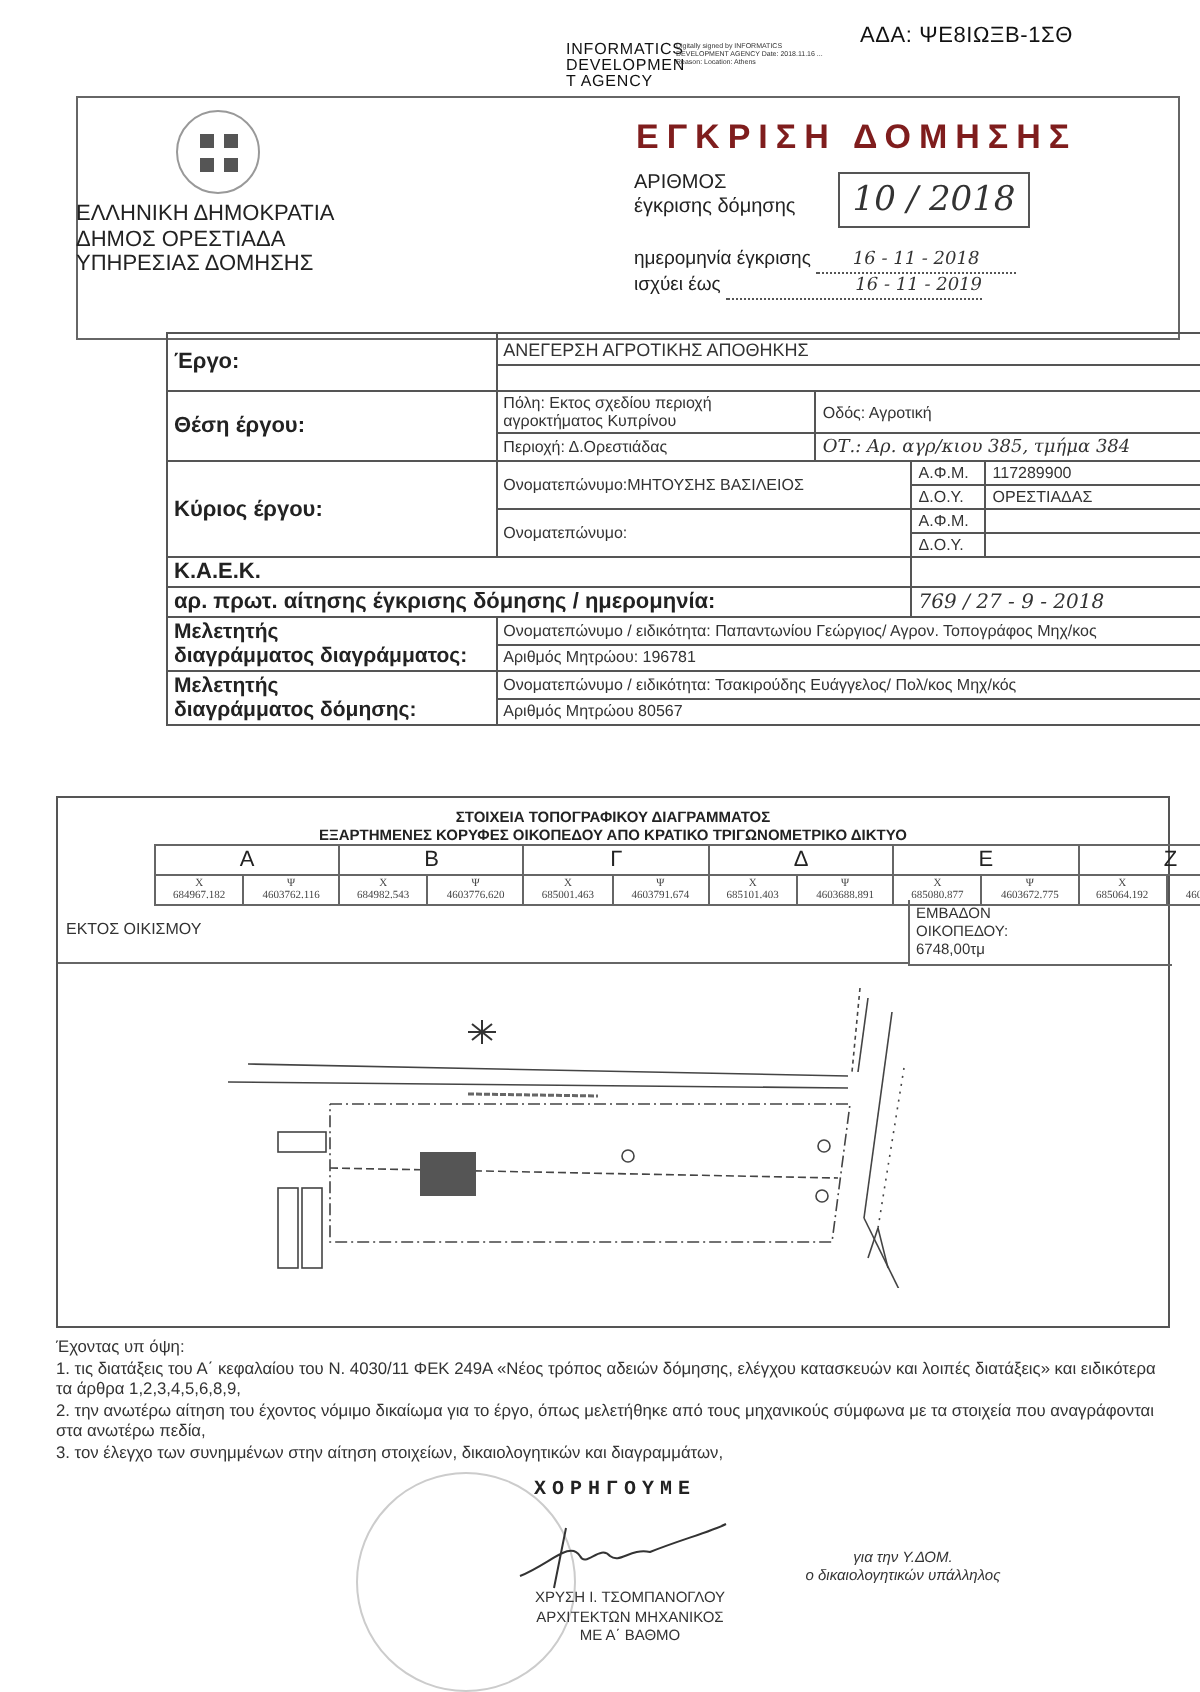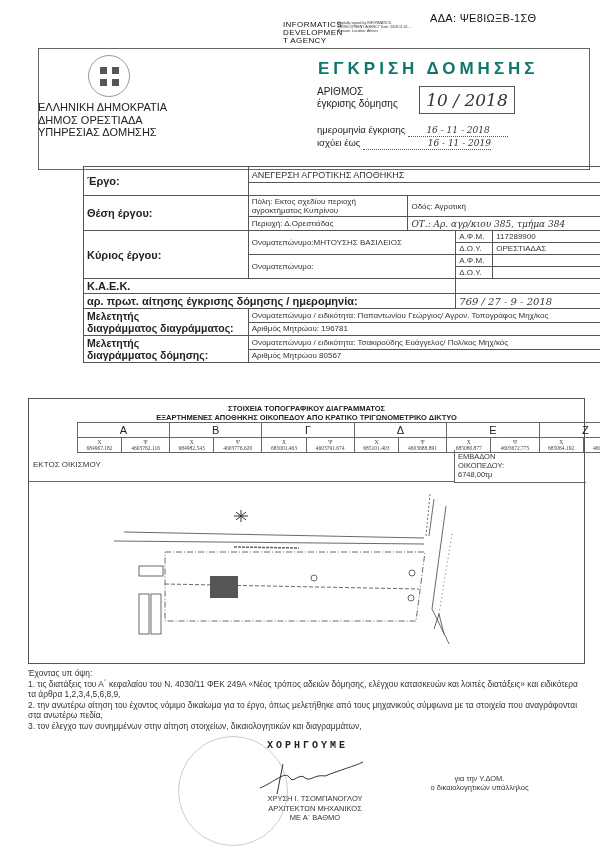--- a/index.html
+++ b/index.html
@@ -5,21 +5,21 @@
   html,body{margin:0;padding:0;background:#fff;}
   body{width:600px;height:846px;position:relative;overflow:hidden;font-family:"Liberation Sans",sans-serif;color:#222;}
   .abs{position:absolute;}
   .ada{left:430px;top:12px;font-size:11px;letter-spacing:0.3px;color:#111;}
   .ida{left:283px;top:21px;font-size:8px;line-height:8px;letter-spacing:0.4px;color:#111;}
   .ida-stamp{left:338px;top:21px;font-size:3.5px;line-height:4px;color:#333;width:80px;}
   .hdr-box{left:38px;top:48px;width:552px;height:122px;border:1px solid #666;box-sizing:border-box;}
   .emblem{left:88px;top:55px;width:42px;height:42px;border-radius:50%;border:1px solid #999;box-sizing:border-box;}
   .emblem .sq{position:absolute;width:7px;height:7px;background:#555;}
   .org{left:38px;top:101px;font-size:11px;line-height:12.5px;color:#222;}
-  .title{left:318px;top:59px;font-size:17px;font-weight:bold;letter-spacing:4px;color:#0f766e;}
+  .title{left:318px;top:59px;font-size:17px;font-weight:bold;letter-spacing:4px;color:#7f1d1d;}
   .arith{left:317px;top:86px;font-size:10px;line-height:11.5px;color:#222;}
   .numbox{left:419px;top:86px;width:96px;height:28px;border:1px solid #555;box-sizing:border-box;font-family:"DejaVu Serif",serif;font-style:italic;font-size:17px;text-align:center;line-height:27px;color:#333;}
   .dates{left:317px;top:124px;font-size:9.5px;line-height:11px;color:#222;}
   .hand{font-family:"DejaVu Serif",serif;font-style:italic;color:#333;}
   .dots{border-bottom:1px dotted #555;display:inline-block;}
 
   table{border-collapse:collapse;margin-left:48px;}
   .main{position:absolute;left:35px;top:166px;width:552px;}
   .main td{border:1px solid #555;font-size:8px;padding:1px 3px;vertical-align:middle;color:#333;}
   .lbl{font-size:11px !important;font-weight:bold;color:#222 !important;}
@@ -34,21 +34,21 @@
   .emb{position:absolute;left:425px;top:51px;width:132px;height:33px;border-left:1px solid #666;border-bottom:1px solid #666;font-size:7.5px;line-height:9px;padding:2px 0 0 3px;box-sizing:border-box;color:#333;}
   .emb-line{position:absolute;left:0;top:82px;width:425px;height:0;border-top:1px solid #666;}
   .plan{position:absolute;left:85px;top:95px;width:350px;height:150px;}
 
   .body-text{left:28px;top:668px;font-size:8.4px;line-height:10.6px;color:#333;width:560px;}
   .grant{left:215px;top:740px;width:185px;text-align:center;font-weight:bold;color:#222;}
   .grant .g1{font-size:10px;letter-spacing:3px;font-family:Liberation Mono, monospace;}
   .grant .g2{font-size:10.5px;}
   .seal{left:178px;top:736px;width:110px;height:110px;border-radius:50%;border:1px solid #ccc;box-sizing:border-box;}
   .signer{left:255px;top:794px;width:120px;text-align:center;font-size:7.5px;line-height:9.5px;color:#333;font-family:"Liberation Sans Narrow","Liberation Sans",sans-serif;}
-  .auth{left:412px;top:774px;width:135px;text-align:center;font-size:7.5px;line-height:9px;color:#333;}
+  .auth{left:384px;top:774px;width:135px;text-align:center;font-size:7.5px;line-height:9px;color:#333;font-style:italic;}
 </style>
 </head>
 <body>
 
 <div class="abs ada">ΑΔΑ: ΨΕ8ΙΩΞΒ-1ΣΘ</div>
 
 <div class="abs ida">
   <div>INFORMATICS</div>
   <div>DEVELOPMEN</div>
   <div>T AGENCY</div>
@@ -145,21 +145,21 @@
   </tr>
   <tr style="height:11px">
         <td colspan="4">Αριθμός Μητρώου 80567</td>
       </tr>
 </tbody>
   </table>
 
 <div class="topo">
   <div class="topo-title">
     <div>ΣΤΟΙΧΕΙΑ ΤΟΠΟΓΡΑΦΙΚΟΥ ΔΙΑΓΡΑΜΜΑΤΟΣ</div>
-    <div>ΕΞΑΡΤΗΜΕΝΕΣ ΑΠΟΘΗΚΗΣ ΟΙΚΟΠΕΔΟΥ ΑΠΟ ΚΡΑΤΙΚΟ ΤΡΙΓΩΝΟΜΕΤΡΙΚΟ ΔΙΚΤΥΟ</div>
+    <div>ΕΞΑΡΤΗΜΕΝΕΣ ΚΟΡΥΦΕΣ ΟΙΚΟΠΕΔΟΥ ΑΠΟ ΚΡΑΤΙΚΟ ΤΡΙΓΩΝΟΜΕΤΡΙΚΟ ΔΙΚΤΥΟ</div>
   </div>
   <table class="coords">
     <tbody>
         <tr>
       <td class="letter" colspan="2">Α</td>
       <td class="letter" colspan="2">Β</td>
       <td class="letter" colspan="2">Γ</td>
       <td class="letter" colspan="2">Δ</td>
       <td class="letter" colspan="2">Ε</td>
       <td class="letter" colspan="2">Ζ</td>

